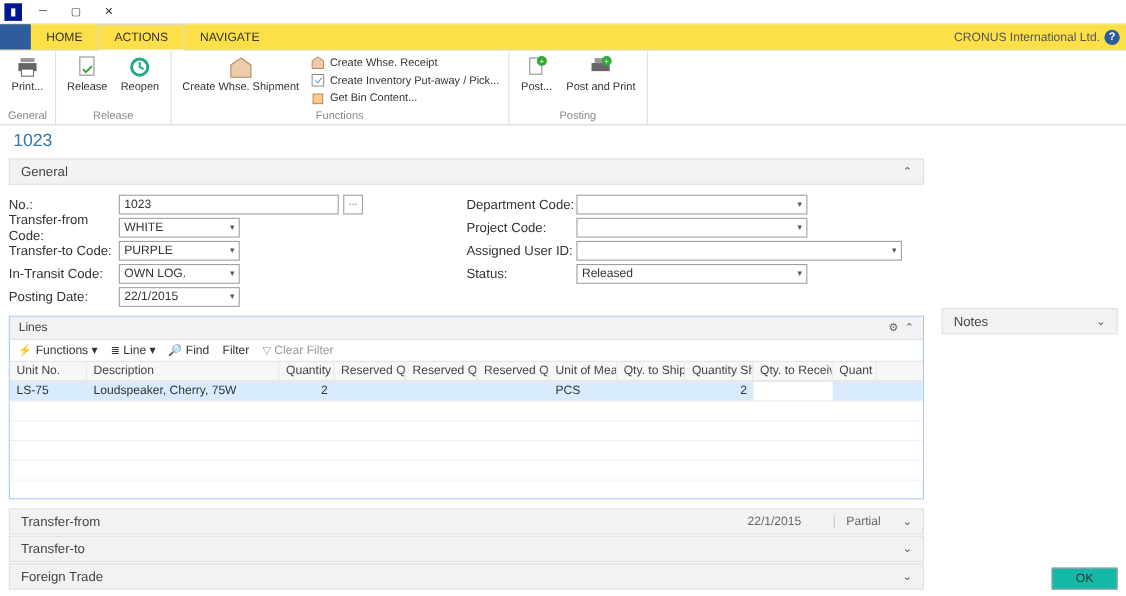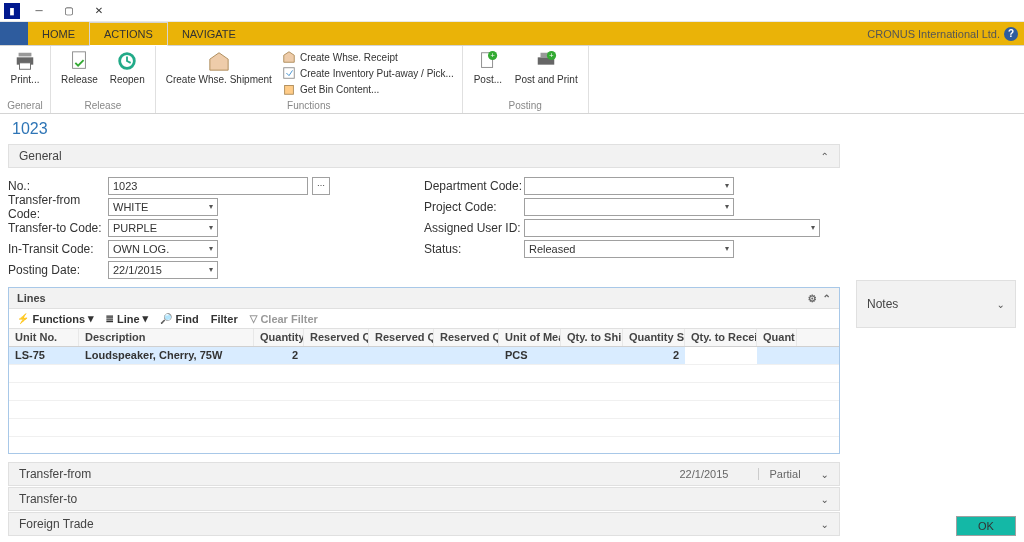--- a/index.html
+++ b/index.html
@@ -6,21 +6,21 @@
     body { font-family: "Segoe UI", Tahoma, sans-serif; font-size: 11px; background: #fff; color: #333; width: 1024px; height: 542px; overflow: hidden; position: relative; }
     
     
     .title-bar { height: 22px; background: #fff; display: flex; align-items: center; padding-left: 4px; border-bottom: 1px solid #e8e8e8; }
     .app-icon { width: 16px; height: 16px; background: #00188f; color: #fff; display: flex; align-items: center; justify-content: center; font-size: 9px; font-weight: bold; margin-right: 4px; }
     .title-text { font-size: 12px; color: #333; flex: 1; }
     .win-controls { display: flex; }
     .win-btn { width: 30px; height: 22px; display: flex; align-items: center; justify-content: center; font-size: 10px; font-family: Arial; }
     
     
-    .menu-bar { height: 24px; display: flex; align-items: stretch; background: #eab308; border-bottom: 1px solid #d4d4d4; }
+    .menu-bar { height: 24px; display: flex; align-items: stretch; background: #fde047; border-bottom: 1px solid #d4d4d4; }
     .nav-tab-file { width: 28px; background: #2e5c9e; }
     .nav-tab { padding: 0 14px; display: flex; align-items: center; font-size: 11px; color: #333; cursor: default; }
     .nav-tab.active { border: 1px solid #d4d4d4; border-bottom: 1px solid #fff; margin-bottom: -1px; }
     .company-label { margin-left: auto; padding-right: 6px; display: flex; align-items: center; color: #555; font-size: 11px; }
     .help-icon { width: 14px; height: 14px; background: #2e5c9e; border-radius: 50%; color: #fff; display: inline-flex; align-items: center; justify-content: center; font-size: 10px; margin-left: 4px; font-weight: bold; }
     
     
     .ribbon { height: 68px; display: flex; border-bottom: 1px solid #d4d4d4; background: #fff; }
     .ribbon-group { display: flex; flex-direction: column; border-right: 1px solid #e0e0e0; padding: 2px 4px 0; }
     .ribbon-buttons { display: flex; flex: 1; align-items: flex-start; }
@@ -45,24 +45,24 @@
     .field-row { display: flex; align-items: center; height: 19px; }
     .field-label { width: 100px; font-size: 12px; color: #333; }
     .field-input { flex: 1; max-width: 200px; border: 1px solid #a0a0a0; height: 18px; padding: 0 4px; font-size: 11px; display: flex; align-items: center; background: #fff; }
     .field-select { flex: 1; max-width: 210px; border: 1px solid #a0a0a0; height: 18px; padding: 0 4px; font-size: 11px; display: flex; align-items: center; justify-content: space-between; background: #fff; }
     .field-select-wide { max-width: 320px; }
     .assist-btn { width: 18px; height: 18px; border: 1px solid #a0a0a0; margin-left: 4px; display: flex; align-items: center; justify-content: center; font-size: 8px; }
     .dd-arrow { font-size: 8px; color: #555; }
     
     
     .notes-panel { position: absolute; right: 8px; top: 136px; width: 160px; }
-    .notes-header { background: #f2f2f2; border: 1px solid #e0e0e0; padding: 16px 10px; display: flex; align-items: center; }
-    
-    
-    .lines-section { margin: 8px 8px 0; border: 1px solid #a8c8e8; font-weight: bold; }
+    .notes-header { background: #f2f2f2; border: 1px solid #e0e0e0; padding: 4px 10px; display: flex; align-items: center; }
+    
+    
+    .lines-section { margin: 8px 8px 0; border: 1px solid #a8c8e8; }
     .lines-header { background: #f2f2f2; padding: 4px 8px; display: flex; align-items: center; border-bottom: 1px solid #e0e0e0; }
     .lines-title { font-size: 11px; color: #444; flex: 1; }
     .lines-header-icons { display: flex; gap: 6px; font-size: 10px; color: #666; }
     .lines-toolbar { padding: 3px 8px; display: flex; align-items: center; gap: 12px; border-bottom: 1px solid #e0e0e0; font-size: 11px; color: #333; }
     .lines-tool { display: flex; align-items: center; gap: 3px; }
     .lines-tool-icon { font-size: 10px; }
     .grid { }
     .grid-header { display: flex; background: #f7f7f7; border-bottom: 1px solid #d0d0d0; height: 18px; }
     .grid-col { padding: 2px 6px; border-right: 1px solid #e8e8e8; font-size: 11px; color: #444; white-space: nowrap; overflow: hidden; }
     .grid-row { display: flex; height: 18px; border-bottom: 1px solid #f0f0f0; }

